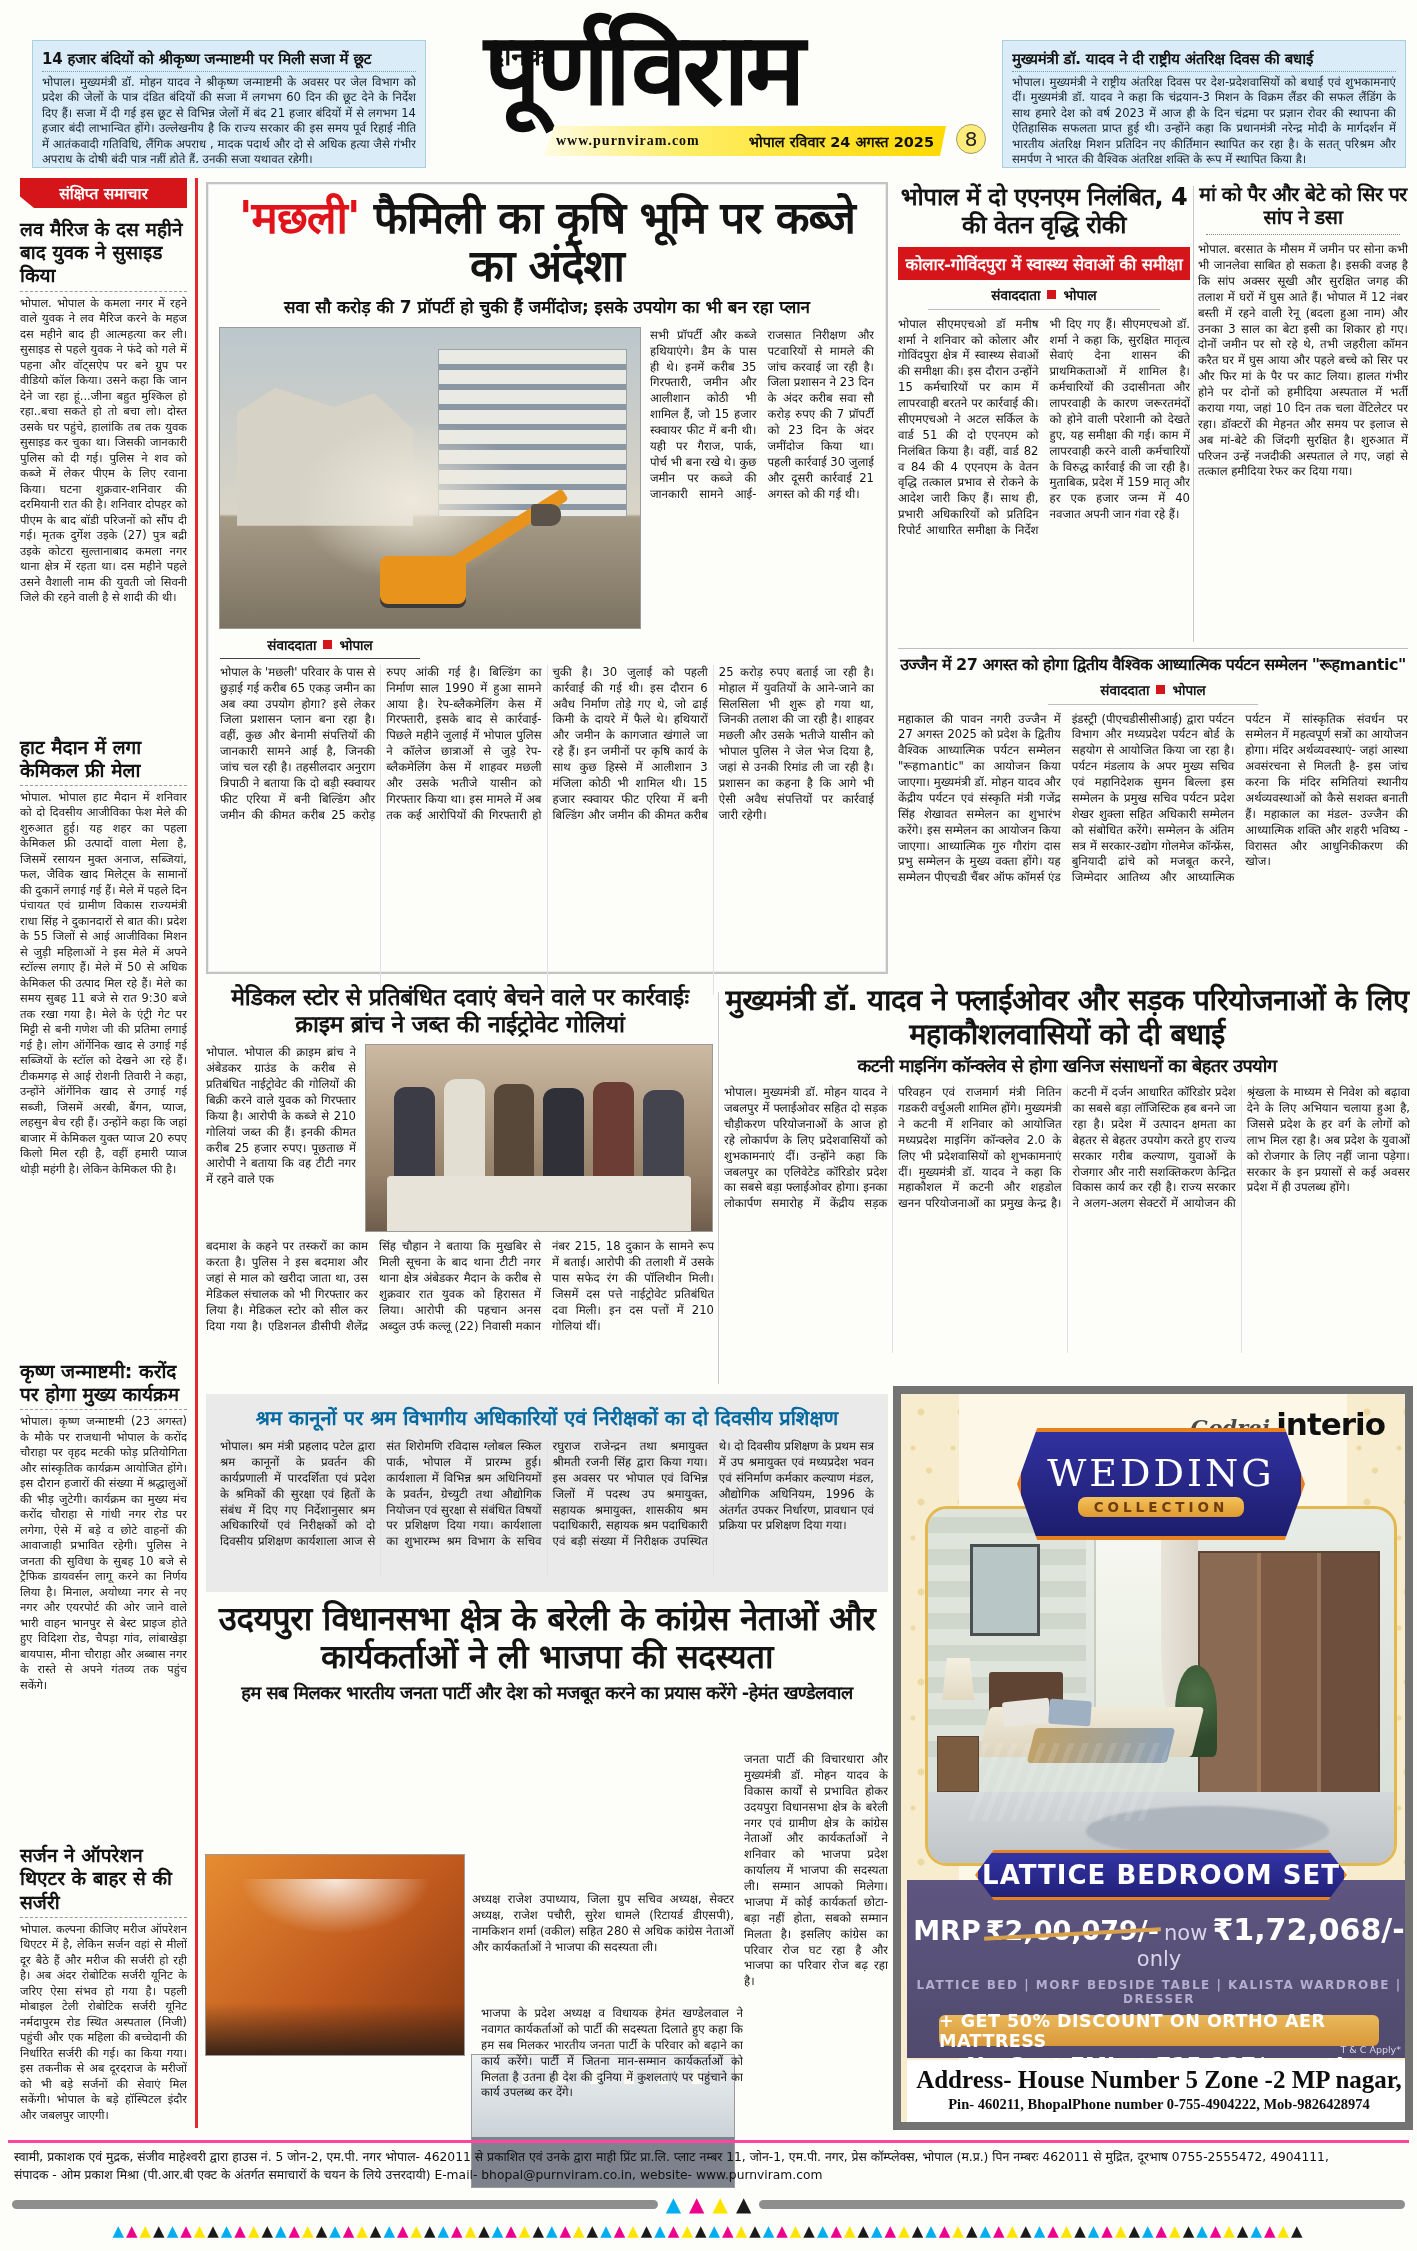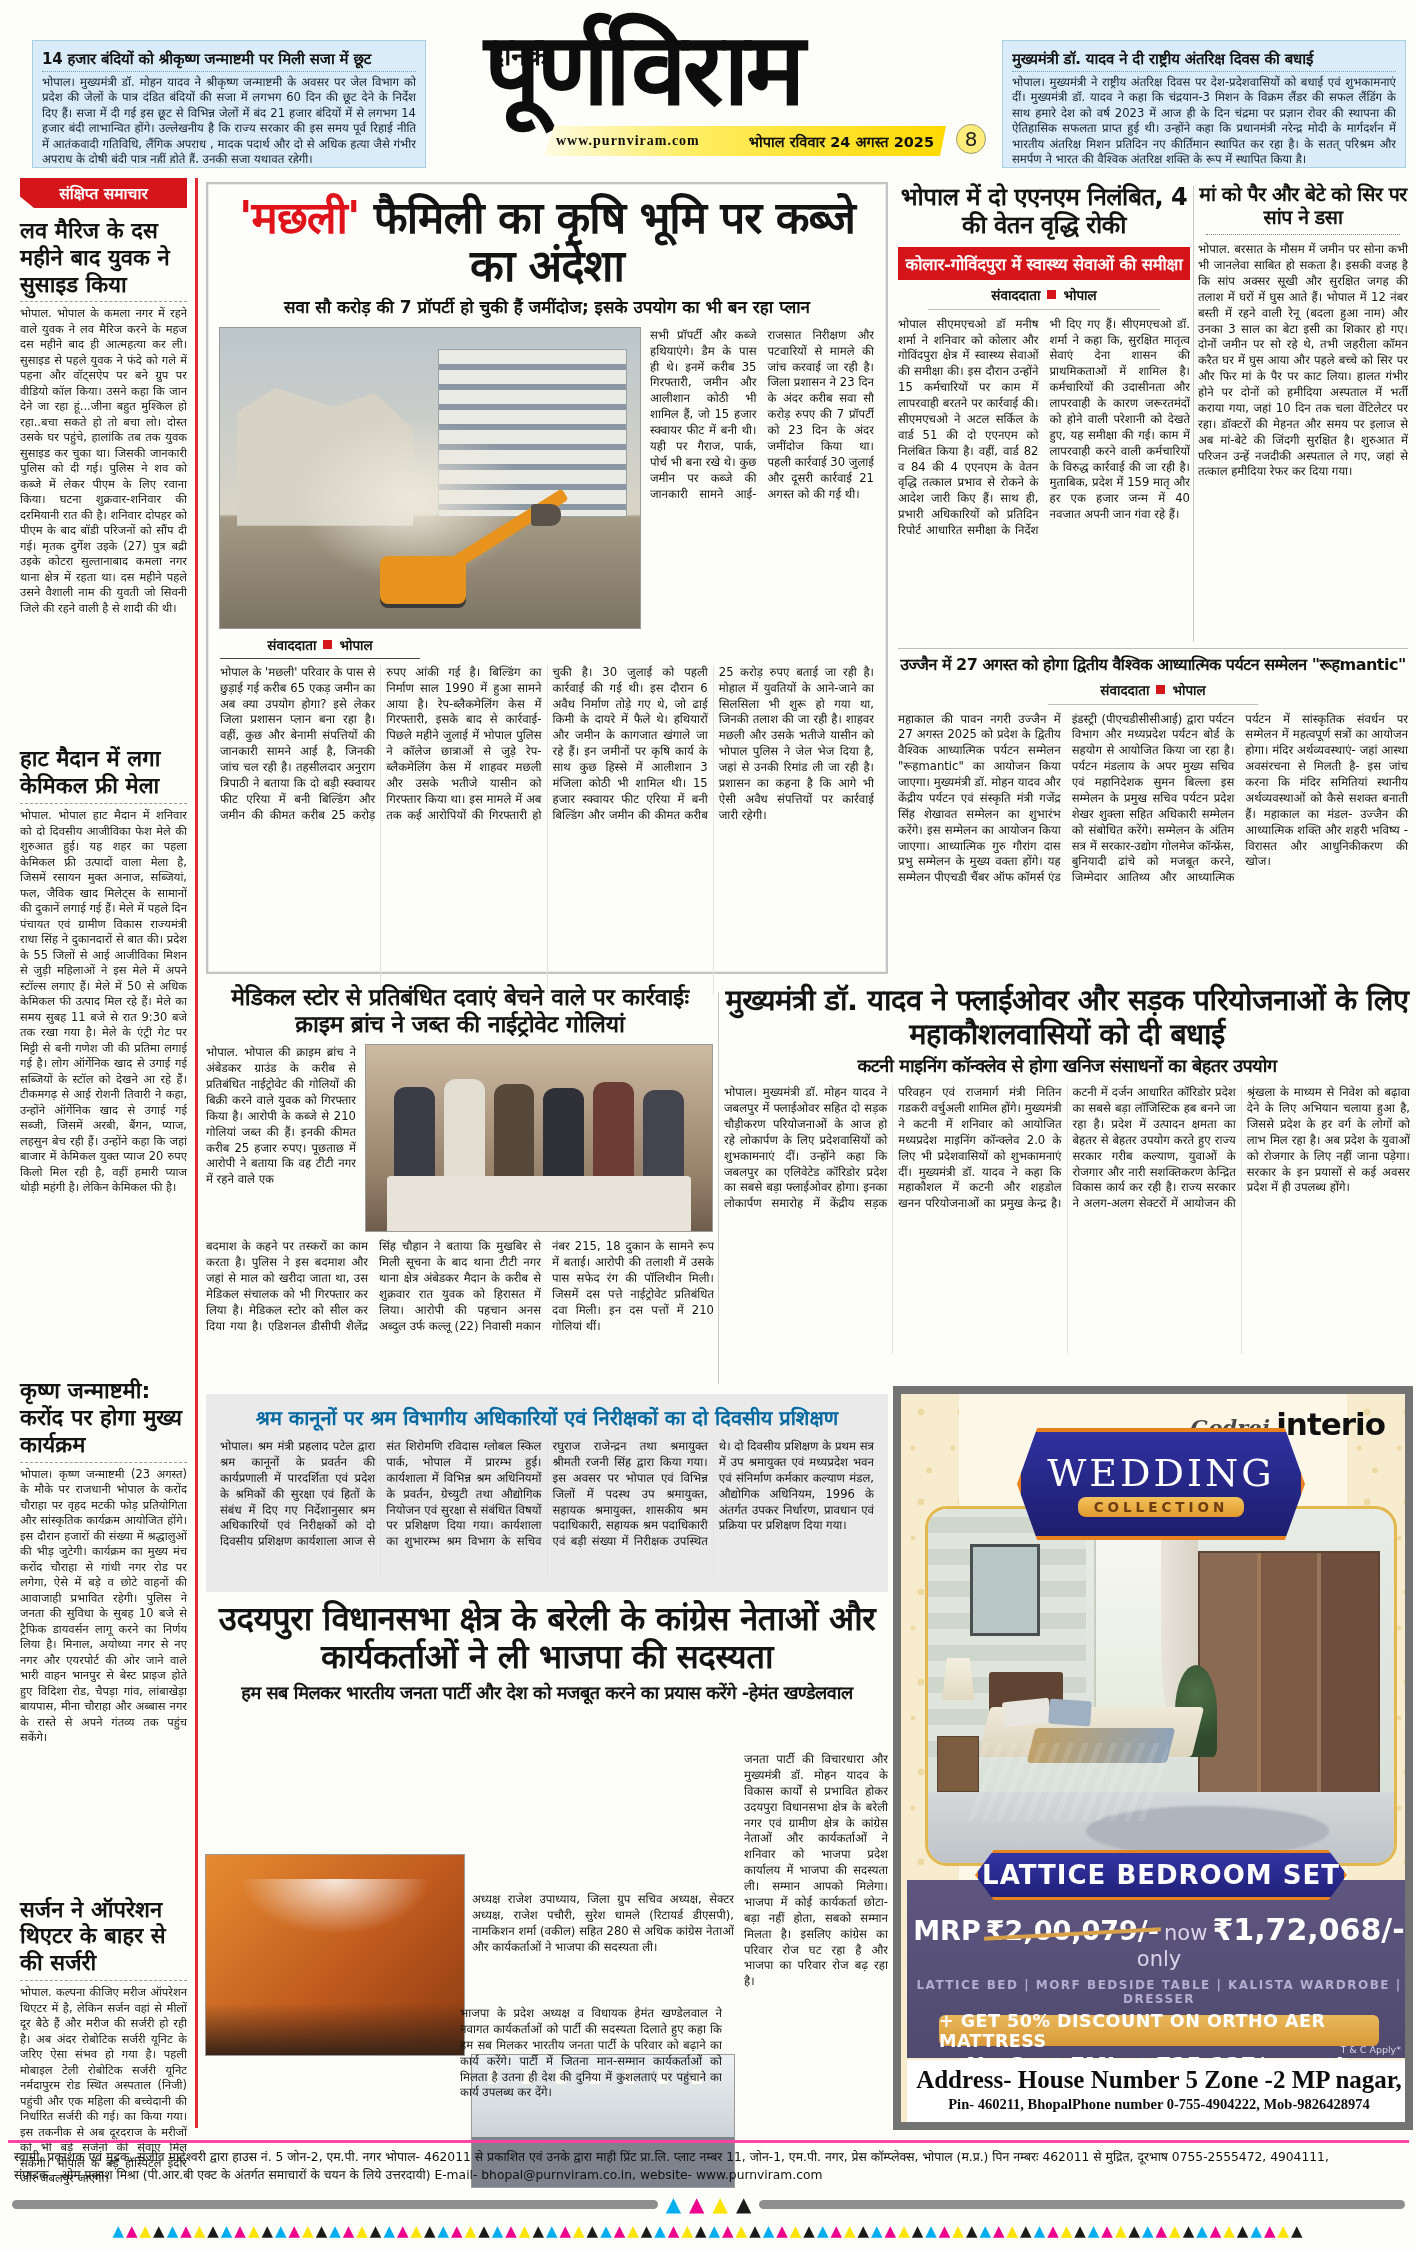--- a/index.html
+++ b/index.html
@@ -16,21 +16,21 @@
   .mast-daily { font-size:27px; font-weight:800; }
   .mast-title { font-size:100px; font-weight:800; letter-spacing:-4px; line-height:1; color:#0d0d0d; }
   .ystrip { background:linear-gradient(90deg,#fffbe2 0%,#ffee66 35%,#ffd900 100%); height:27px; display:flex; align-items:center; justify-content:space-between; padding:15px 12px; clip-path:polygon(10px 0,100% 0,calc(100% - 6px) 100%,0 100%); }
   .ystrip .url { font-family:"Liberation Serif","DejaVu Serif",serif; font-weight:bold; font-size:14px; letter-spacing:1px; color:#111; }
   .ystrip .dateline { font-weight:800; font-size:14.5px; color:#111; }
   .pagenum { width:30px; height:30px; border:1px solid #9b9b6a; border-radius:50%; background:#ffec7a; display:flex; align-items:center; justify-content:center; font-size:20px; color:#222; }
 
   
   .leftcol { border-right:3px solid #e02a30; padding-right:8px; }
   .ribbon { background:#d6151b; color:#fff; font-weight:800; font-size:15.5px; text-align:center; padding:4px 6px; clip-path:polygon(0 0,100% 0,100% 100%,14px 100%,0 62%); margin-bottom:8px; }
-  .lhead { font-weight:800; font-size:22px; line-height:1.22; margin:10px 0 2px; }
+  .lhead { font-weight:800; font-size:19px; line-height:1.22; margin:10px 0 2px; }
   .lrule { border-bottom:1px dashed #9a9a9a; margin:3px 0 4px; }
   .ltext { font-size:11.4px; line-height:1.36; text-align:justify; color:#1a1a1a; overflow:hidden; }
 
   
   .body-sm { font-size:11.6px; line-height:1.37; text-align:justify; color:#131313; overflow:hidden; }
   .cols2 { columns:2; column-gap:11px; }
   .cols3 { columns:3; column-gap:11px; }
   .cols4 { columns:4; column-gap:11px; column-rule:1px solid #e2e2e2; }
   .byline { display:flex; align-items:center; justify-content:center; gap:7px; font-weight:bold; font-size:13.5px; }
   .byline .sq { width:9px; height:9px; background:#d6151b; display:inline-block; }
@@ -237,21 +237,21 @@
       <div class="abs" style="left:10%; top:12%; width:80%; height:30%; background:radial-gradient(ellipse at top, rgba(255,255,255,0.85), transparent 65%);"></div>
       <div class="abs" style="left:0; bottom:0; width:100%; height:26%; background:linear-gradient(#00000000,#3a2417); "></div>
     </div>
     <div class="abs photo pframe" style="left:266px; top:152px; width:262px; height:132px;">
       <div class="abs" style="inset:0; background:linear-gradient(#eef1f3,#ccd3d8 60%,#9aa1aa);"></div>
       <div class="abs" style="left:6%; top:10%; width:88%; height:12%; background:repeating-linear-gradient(90deg,#fdfdf6 0 10px, transparent 10px 34px);"></div>
       <div class="abs" style="left:0; bottom:0; width:100%; height:38%; background:#7d828c;"></div>
     </div>
     <div class="abs body-sm" style="left:266px; top:292px; width:262px; height:106px;">अध्यक्ष राजेश उपाध्याय, जिला ग्रुप सचिव अध्यक्ष, सेक्टर अध्यक्ष, राजेश पचौरी, सुरेश धामले (रिटायर्ड डीएसपी), नामकिशन शर्मा (वकील) सहित 280 से अधिक कांग्रेस नेताओं और कार्यकर्ताओं ने भाजपा की सदस्यता ली।</div>
 
-    <div class="abs body-sm" style="left:254px; top:406px; width:262px; height:118px;">भाजपा के प्रदेश अध्यक्ष व विधायक हेमंत खण्डेलवाल ने नवागत कार्यकर्ताओं को पार्टी की सदस्यता दिलाते हुए कहा कि हम सब मिलकर भारतीय जनता पार्टी के परिवार को बढ़ाने का कार्य करेंगे। पार्टी में जितना मान-सम्मान कार्यकर्ताओं को मिलता है उतना ही देश की दुनिया में कुशलताएं पर पहुंचाने का कार्य उपलब्ध कर देंगे।</div>
+    <div class="abs body-sm" style="left:275px; top:406px; width:262px; height:118px;">भाजपा के प्रदेश अध्यक्ष व विधायक हेमंत खण्डेलवाल ने नवागत कार्यकर्ताओं को पार्टी की सदस्यता दिलाते हुए कहा कि हम सब मिलकर भारतीय जनता पार्टी के परिवार को बढ़ाने का कार्य करेंगे। पार्टी में जितना मान-सम्मान कार्यकर्ताओं को मिलता है उतना ही देश की दुनिया में कुशलताएं पर पहुंचाने का कार्य उपलब्ध कर देंगे।</div>
     <div class="abs body-sm" style="left:538px; top:152px; width:144px; height:372px;">जनता पार्टी की विचारधारा और मुख्यमंत्री डॉ. मोहन यादव के विकास कार्यों से प्रभावित होकर उदयपुरा विधानसभा क्षेत्र के बरेली नगर एवं ग्रामीण क्षेत्र के कांग्रेस नेताओं और कार्यकर्ताओं ने शनिवार को भाजपा प्रदेश कार्यालय में भाजपा की सदस्यता ली। सम्मान आपको मिलेगा। भाजपा में कोई कार्यकर्ता छोटा-बड़ा नहीं होता, सबको सम्मान मिलता है। इसलिए कांग्रेस का परिवार रोज घट रहा है और भाजपा का परिवार रोज बढ़ रहा है।</div>
   </div>
 
   <div class="abs ad" style="left:893px; top:1386px; width:520px; height:744px;">
     <div class="paisley" style="left:0;"></div>
     <div class="paisley" style="right:0;"></div>
 
     <div class="brand">
       <span class="script">Godrej</span>
       <span class="word">interio</span>

